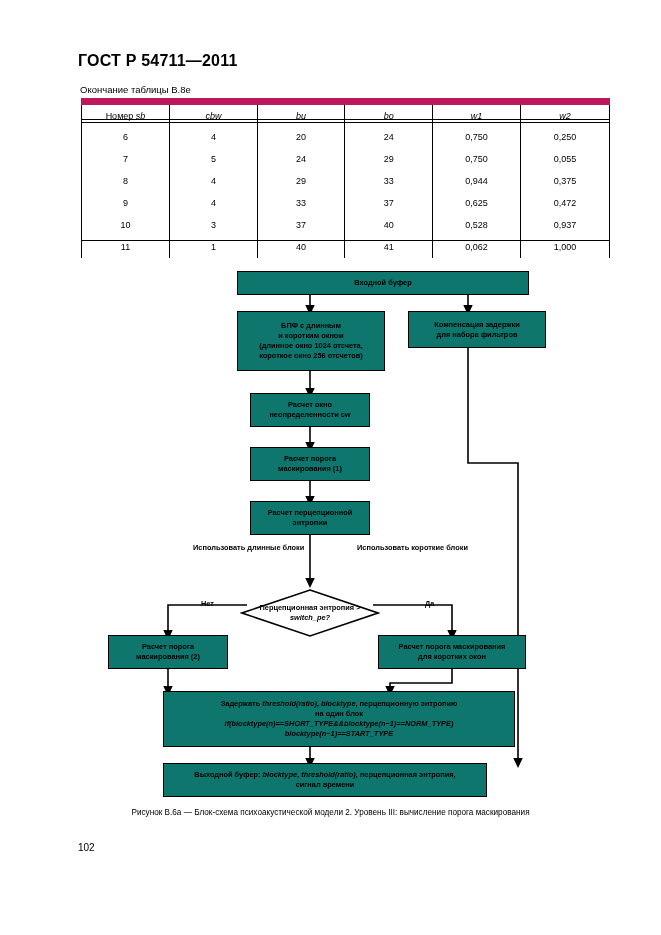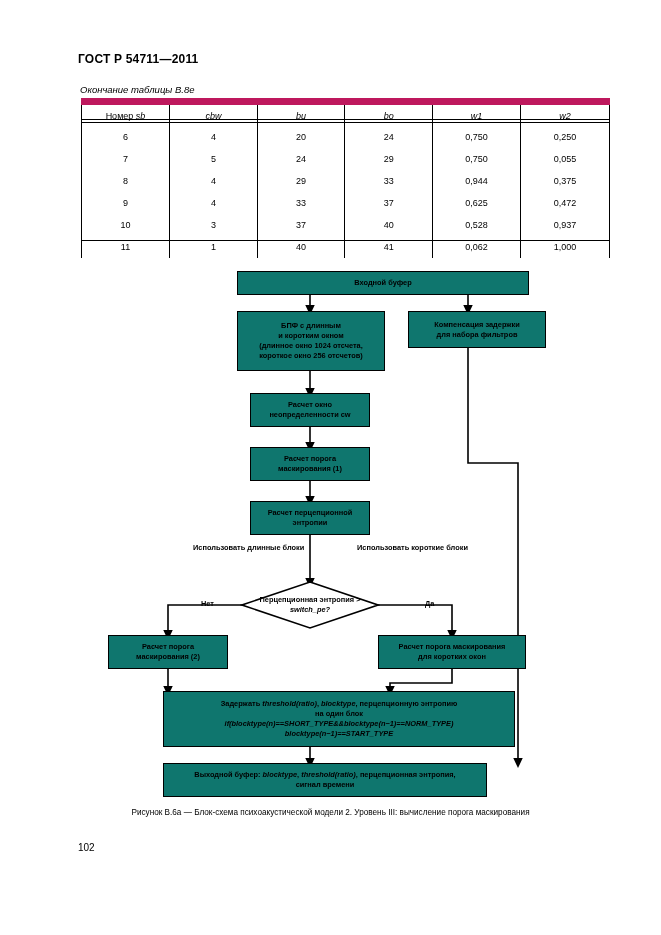--- a/index.html
+++ b/index.html
@@ -11,25 +11,25 @@
     position: relative;
     font-family: "Liberation Sans", sans-serif;
     color: #000;
     overflow: hidden;
   }
   .page { position: absolute; inset: 0; }
 
   
   .std-title {
     position: absolute; left: 78px; top: 52px;
-    font-size: 12px; font-weight: bold; letter-spacing: 0.2px;
+    font-size: 16px; font-weight: bold; letter-spacing: 0.2px;
   }
   .table-caption {
     position: absolute; left: 80px; top: 84px;
-    font-size: 9.5px; font-style: italic;
+    font-size: 9.5px; 
   }
 
   
   .tbl-wrap { position: absolute; left: 81px; top: 98px; width: 529px; }
   table.data {
     border-collapse: collapse; width: 529px;
     font-size: 9px;
   }
   table.data th, table.data td {
     border-left: 1px solid #000;
@@ -242,21 +242,21 @@
       </div>
     </div>
 
     <div class="box" style="left:250px; top:246px; width:120px; height:34px;">
       <div>
         <span class="ln">Расчет перцепционной</span>
         <span class="ln">энтропии</span>
       </div>
     </div>
 
-    <div class="diamond-wrap" style="left:240px; top:326px; width:140px; height:48px;">
+    <div class="diamond-wrap" style="left:240px; top:334px; width:140px; height:48px;">
       <svg viewBox="0 0 140 48" style="position:absolute;left:0;top:0;width:140px;height:48px;">
         <polygon points="70,1 138,24 70,47 2,24" fill="#fff" stroke="#000" stroke-width="1.6"></polygon>
       </svg>
       <div style="position:relative; text-align:center; font-size:7.4px; font-weight:bold; line-height:1.3;">
         <span class="ln">Перцепционная</span>
         <span class="ln"><span>энтропия &gt; </span><span class="ital">switch_pe?</span></span>
       </div>
     </div>
 
     <div class="lbl" style="left:193px; top:288px;">

